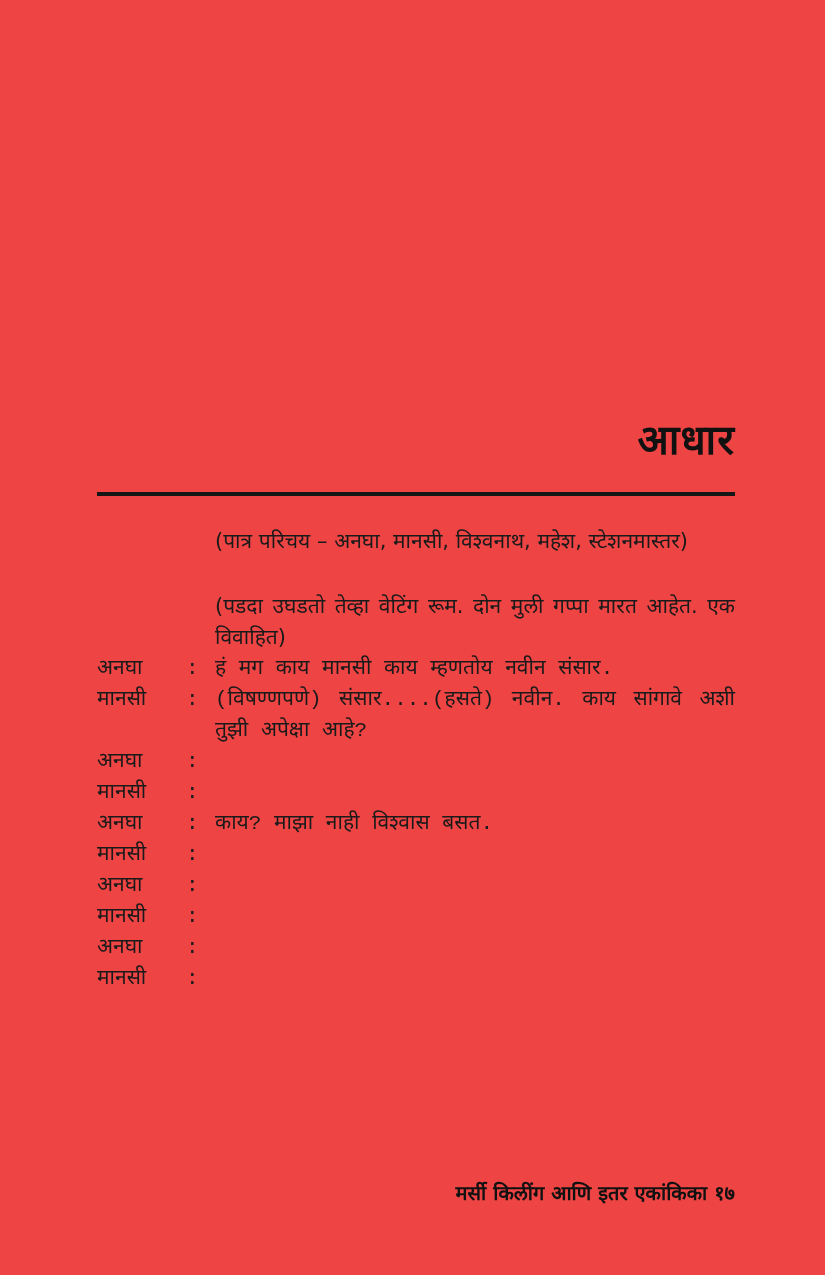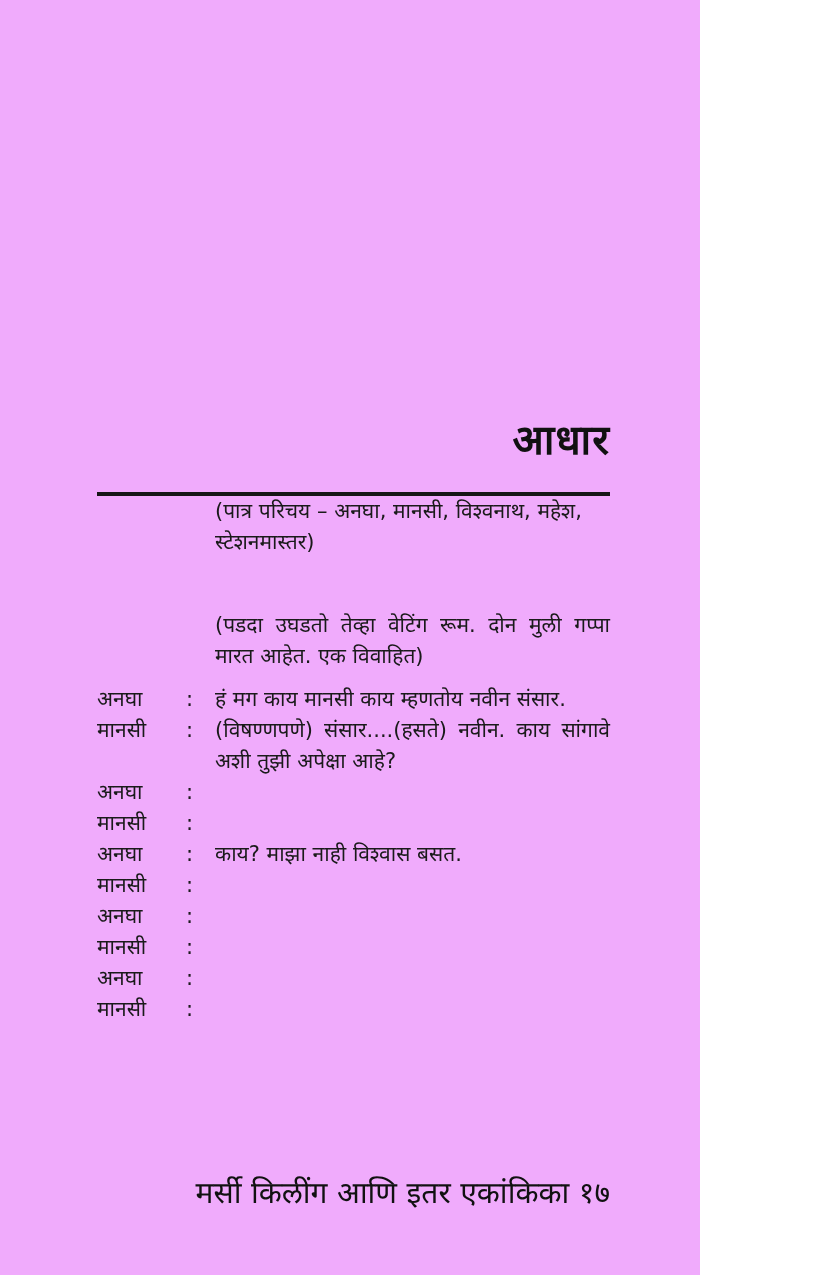--- a/index.html
+++ b/index.html
@@ -3,23 +3,23 @@
 <meta charset="utf-8">
 <style>
   * { margin: 0; padding: 0; box-sizing: border-box; }
   html, body { background: #ffffff; }
   body {
     font-family: "DejaVu Sans", sans-serif;
     color: #1a1a1a;
   }
   .page {
     position: relative;
-    width: 700px;
+    width: 825px;
     height: 1275px;
-    background: #f0abfc;
+    background: #ef4444;
     overflow: hidden;
   }
   .content {
     position: absolute;
     left: 97px;
     right: 90px;
     top: 414px;
     font-size: 21px;
     line-height: 31px;
   }
@@ -31,50 +31,51 @@
     letter-spacing: 1px;
     color: #111;
   }
   .title-rule {
     height: 4px;
     background: #161616;
     margin-top: 26px;
     border: none;
   }
   .cast-line {
+    margin-top: 30px;
     padding-left: 118px;
   }
   .stage-direction {
-    margin-top: 52px;
+    margin-top: 34px;
     padding-left: 118px;
     text-align: justify;
   }
-  .dialogue { margin-top: 12px; }
+  .dialogue { margin-top: 0; font-family: Liberation Mono, monospace; }
   .dialogue-row {
     display: flex;
     align-items: flex-start;
   }
   .speaker {
     flex: 0 0 89px;
     text-align: left;
   }
   .colon {
     flex: 0 0 29px;
     text-align: left;
   }
   .speech {
     flex: 1 1 auto;
     text-align: justify;
   }
   .footer {
     position: absolute;
     right: 90px;
     top: 1176px;
-    font-weight: normal;
-    font-size: 30px;
+    font-weight: bold;
+    font-size: 20px;
     line-height: 34px;
     color: #111;
     text-align: center;
   }
 </style>
 </head>
 <body>
 
 <div class="page">
   <div class="content">

